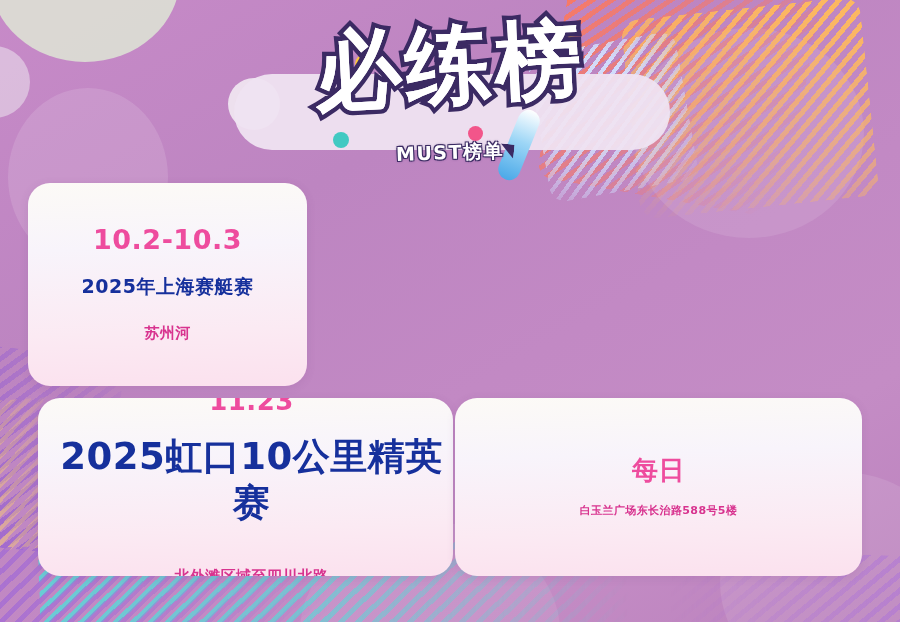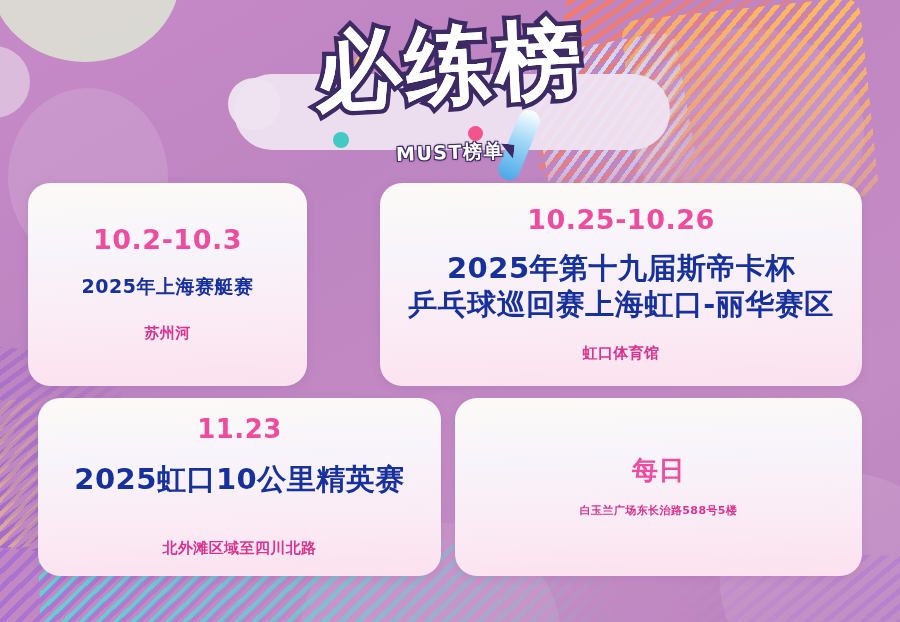--- a/index.html
+++ b/index.html
@@ -283,33 +283,33 @@
     color: #d8338f;
     font-weight: bold;
     font-family: "DejaVu Sans", sans-serif;
     text-align: center;
     letter-spacing: .4px;
   }
 
   
   #card-1 { left: 28px;  top: 183px; width: 279px; height: 203px; }
   #card-2 { left: 380px; top: 183px; width: 482px; height: 203px; }
-  #card-3 { left: 38px;  top: 398px; width: 403px; height: 178px; }
+  #card-3 { left: 38px;  top: 398px; width: 403px; height: 178px; padding-left: 12px; }
   #card-4 { left: 455px; top: 398px; width: 407px; height: 178px; }
 
   #card-1 .card-date  { font-size: 27px; margin-bottom: 22px; }
   #card-1 .card-title { font-size: 19px; margin-bottom: 26px; }
   #card-1 .card-venue { font-size: 15px; }
 
   #card-2 .card-date  { font-size: 27px; margin-bottom: 18px; }
   #card-2 .card-title { font-size: 29px; margin-bottom: 22px; }
   #card-2 .card-venue { font-size: 15px; }
 
   #card-3 .card-date  { font-size: 26px; margin-bottom: 20px; }
-  #card-3 .card-title { font-size: 29px; margin-bottom: 42px; }
+  #card-3 .card-title { font-size: 37px; margin-bottom: 42px; }
   #card-3 .card-venue { font-size: 15px; }
 
   #card-4 .card-date  { font-size: 26px; margin-bottom: 20px; }
   #card-4 .card-title { font-size: 29px; margin-bottom: 26px; }
   #card-4 .card-venue { font-size: 11px; }
 </style>
 </head>
 <body>
 
 <div id="poster">
@@ -349,28 +349,20 @@
   </div>
 
   <div class="card" id="card-1">
     <div class="card-date">10.2-10.3</div>
     <div class="card-title">
       <div>2025年上海赛艇赛</div>
     </div>
     <div class="card-venue">苏州河</div>
   </div>
 
-  <div class="card" id="card-2">
-    <div class="card-date">10.25-10.26</div>
-    <div class="card-title">
-      <div>2025年第十九届斯帝卡杯</div>
-      <div>乒乓球巡回赛上海虹口-丽华赛区</div>
-    </div>
-    <div class="card-venue">虹口体育馆</div>
-  </div>
 
   <div class="card" id="card-3">
     <div class="card-date">11.23</div>
     <div class="card-title">
       <div>2025虹口10公里精英赛</div>
     </div>
     <div class="card-venue">北外滩区域至四川北路</div>
   </div>
 
   <div class="card" id="card-4">

